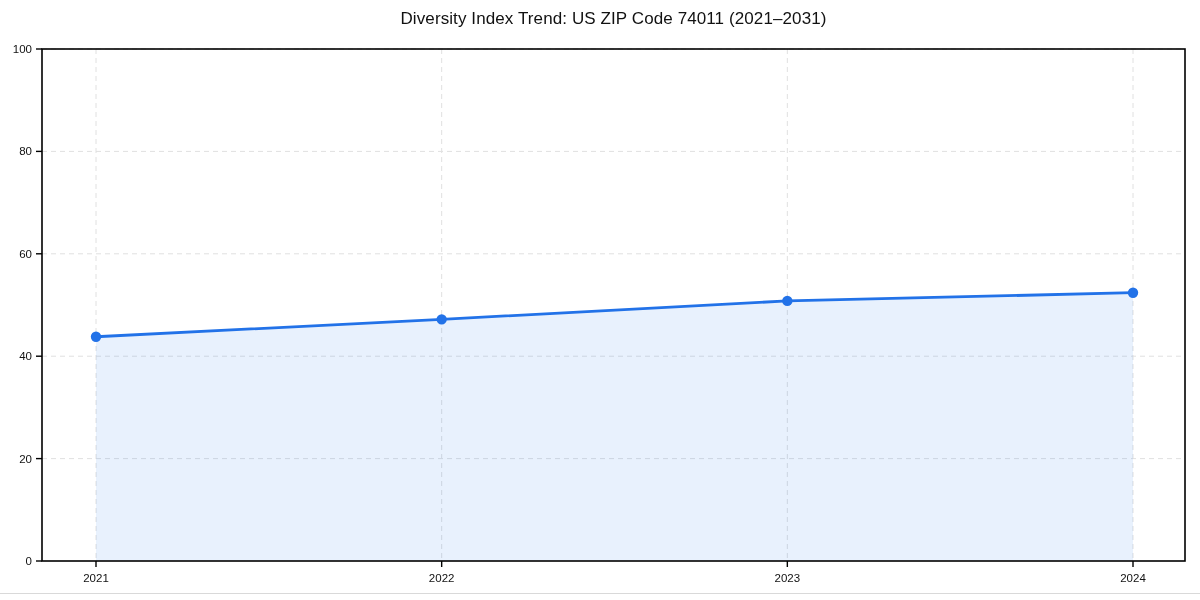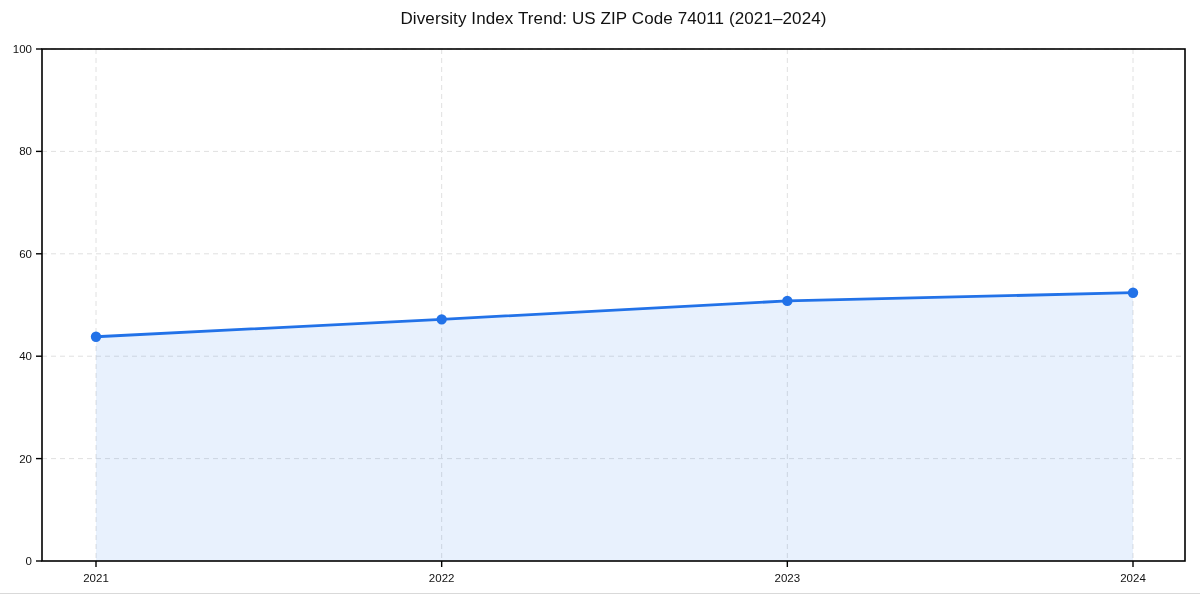--- a/index.html
+++ b/index.html
@@ -32,21 +32,21 @@
     left: 0; top: 593px;
     width: 1200px; height: 1px;
     background: #d9d9d9;
   }
   text { font-family: "Liberation Sans", sans-serif; }
 </style>
 </head>
 <body>
 
 <div id="figure">
-  <div id="chart-title">Diversity Index Trend: US ZIP Code 74011 (2021–2024)</div>
+  <div id="chart-title">Diversity Index Trend: US ZIP Code 74011 (2021–2031)</div>
   <svg id="chart-svg" width="1200" height="600">
       <line x1="42" x2="1185" y1="458.6" y2="458.6" stroke="#e0e0e0" stroke-width="1" stroke-dasharray="5 4"></line>
       <line x1="42" x2="1185" y1="356.2" y2="356.2" stroke="#e0e0e0" stroke-width="1" stroke-dasharray="5 4"></line>
       <line x1="42" x2="1185" y1="253.8" y2="253.8" stroke="#e0e0e0" stroke-width="1" stroke-dasharray="5 4"></line>
       <line x1="42" x2="1185" y1="151.39999999999998" y2="151.39999999999998" stroke="#e0e0e0" stroke-width="1" stroke-dasharray="5 4"></line>
       <line x1="42" x2="1185" y1="49" y2="49" stroke="#e0e0e0" stroke-width="1" stroke-dasharray="5 4"></line>
       <line x1="96" x2="96" y1="49" y2="561" stroke="#e0e0e0" stroke-width="1" stroke-dasharray="5 4"></line>
       <line x1="441.6666666666667" x2="441.6666666666667" y1="49" y2="561" stroke="#e0e0e0" stroke-width="1" stroke-dasharray="5 4"></line>
       <line x1="787.3333333333334" x2="787.3333333333334" y1="49" y2="561" stroke="#e0e0e0" stroke-width="1" stroke-dasharray="5 4"></line>
       <line x1="1133" x2="1133" y1="49" y2="561" stroke="#e0e0e0" stroke-width="1" stroke-dasharray="5 4"></line>

